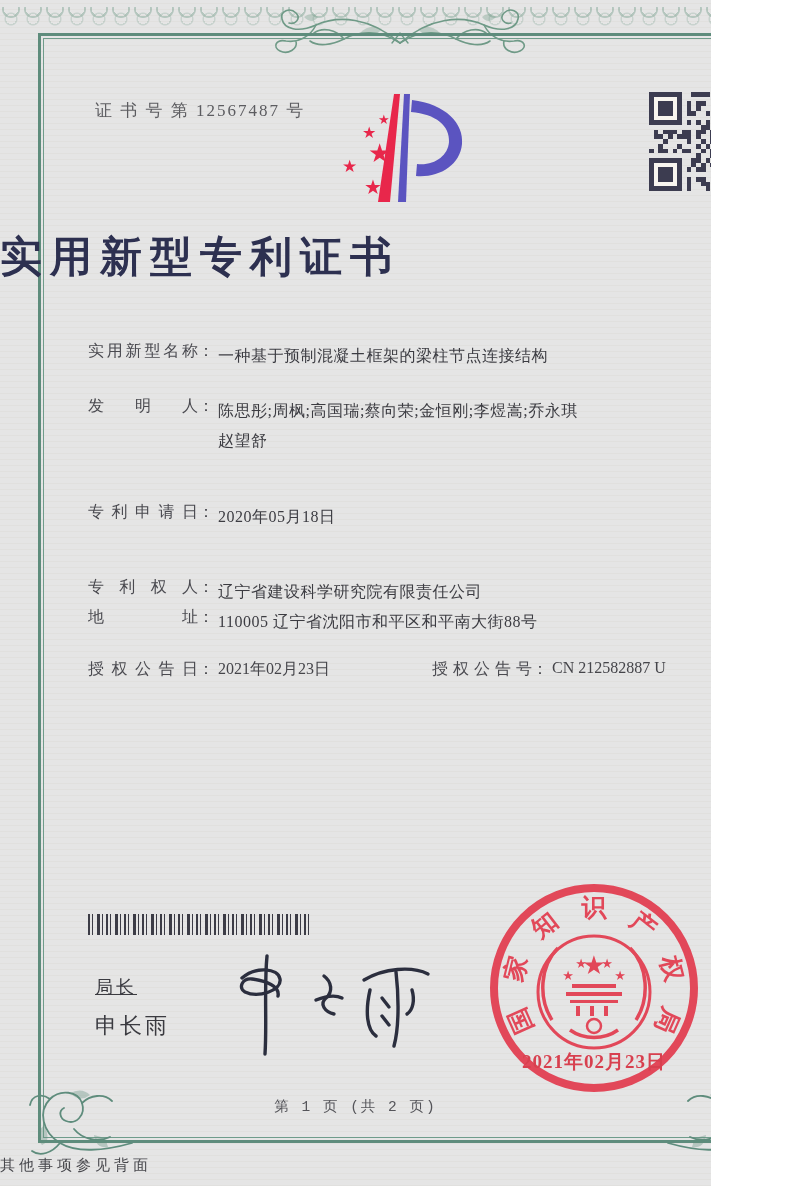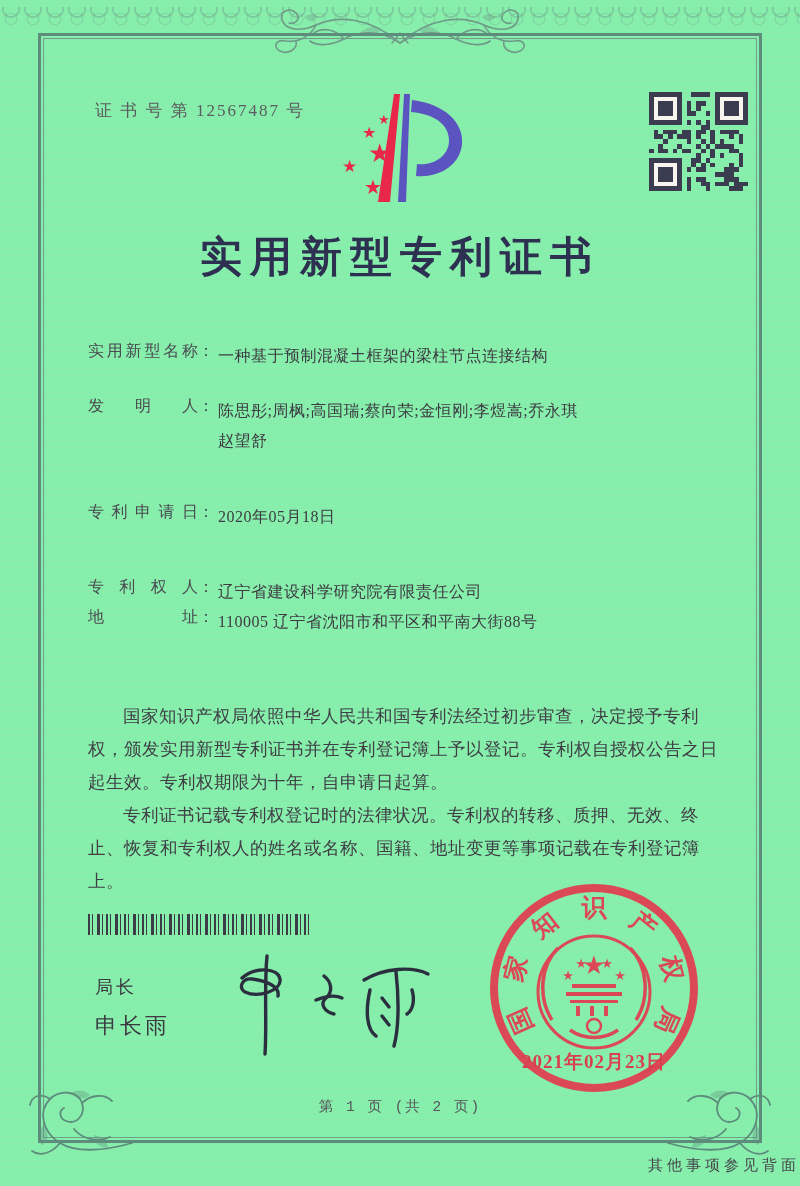--- a/index.html
+++ b/index.html
@@ -1,17 +1,17 @@
 <!DOCTYPE html>
 <html><head>
 <meta charset="utf-8">
 <style>
   html,body{margin:0;padding:0;}
   .page{
-    position:relative;width:800px;height:1186px;background:#86efac;overflow:hidden;
+    position:relative;width:711px;height:1186px;background:#e5e5e5;overflow:hidden;
     font-family:"Liberation Serif","DejaVu Serif",serif;color:#3e3e44;
   }
   .page::before{
     content:"";position:absolute;inset:0;pointer-events:none;
     background:repeating-linear-gradient(0deg,rgba(186,180,162,.10) 0 1px,transparent 1px 6px);
   }
   .lace{
     position:absolute;left:0;top:7px;width:800px;height:24px;opacity:.55;
     background:
       radial-gradient(circle at 11px 2px, transparent 7px, rgba(111,154,135,.75) 7px 8.5px, transparent 9.5px),
@@ -20,45 +20,45 @@
   }
   .frame{
     position:absolute;left:38px;top:33px;width:724px;height:1110px;
     border:3px solid #5e8c7c;box-sizing:border-box;
   }
   .frame-inner{position:absolute;inset:2px;border:1px solid #6f9c8b;}
   .cert-number{position:absolute;left:95px;top:99px;font-size:17px;letter-spacing:2px;color:#5c5c60;}
   .logo{position:absolute;left:328px;top:86px;}
   .qr{position:absolute;left:649px;top:92px;}
   .title{
-    position:absolute;left:0;right:0;top:229px;text-align:center;
+    position:absolute;left:0;right:0;top:229px;
     font-size:42px;font-weight:600;letter-spacing:8px;color:#2d3050;
   }
   .frow{position:absolute;left:88px;width:648px;font-size:16px;color:#45454a;}
   .flabel{display:inline-block;width:110px;text-align:justify;text-align-last:justify;vertical-align:top;color:#4a4a50;}
   .fcolon{display:inline-block;width:20px;vertical-align:top;}
   .fvalue{display:inline-block;width:500px;vertical-align:top;letter-spacing:.5px;color:#3c3c42;line-height:30px;}
   .fvalue2{position:absolute;left:344px;top:0;white-space:nowrap;}
   .fvalue2 .flabel{width:100px;}
   .paras{position:absolute;left:88px;top:700px;width:642px;font-size:17.5px;line-height:33px;color:#3e3e44;}
   .paras p{margin:0;text-indent:2em;letter-spacing:.5px;}
   .barcode{
     position:absolute;left:88px;top:914px;width:225px;height:21px;
     background:repeating-linear-gradient(90deg,#3c3c46 0 2px,transparent 2px 4px,#3c3c46 4px 5px,transparent 5px 9px,#3c3c46 9px 12px,transparent 12px 14px,#3c3c46 14px 15px,transparent 15px 18px);
   }
-  .director-title{position:absolute;left:95px;top:975px;font-size:18px;letter-spacing:3px;color:#3a3a40;}
+  .director-title{position:absolute;left:95px;top:975px;font-size:18px;letter-spacing:3px;color:#3a3a40;text-decoration:underline;}
   .director-name{position:absolute;left:95px;top:1011px;font-size:22px;letter-spacing:3px;color:#3a3a40;}
   .signature{position:absolute;left:212px;top:946px;}
   .seal{position:absolute;left:486px;top:880px;width:216px;height:216px;opacity:.92;}
   .seal-date{
     position:absolute;left:486px;top:1049px;width:216px;text-align:center;
     font-size:19px;color:#d8404f;letter-spacing:1px;font-weight:600;
   }
   .page-num{position:absolute;left:0;right:0;top:1097px;text-align:center;font-size:14.5px;letter-spacing:2px;color:#55555a;font-family:Liberation Mono, monospace;}
-  .back-note{position:absolute;left:0;right:0;top:1156px;text-align:right;font-size:15px;letter-spacing:4px;color:#47474c;}
+  .back-note{position:absolute;left:0;right:0;top:1156px;text-align:left;font-size:15px;letter-spacing:4px;color:#47474c;}
   .flourish-top{position:absolute;left:240px;top:3px;}
   .flourish-bl{position:absolute;left:24px;top:1085px;}
   .flourish-br{position:absolute;left:666px;top:1085px;transform:scaleX(-1);}
   svg text{font-family:"DejaVu Serif","Liberation Serif",serif;}
 </style>
 </head>
 <body>
 
 <div class="page">
 
@@ -248,25 +248,27 @@
   </div>
 
   <div class="frow" style="top:577px">
     <span class="flabel">专利权人</span><span class="fcolon">：</span><span class="fvalue">辽宁省建设科学研究院有限责任公司</span>
   </div>
 
   <div class="frow" style="top:607px">
     <span class="flabel">地址</span><span class="fcolon">：</span><span class="fvalue">110005 辽宁省沈阳市和平区和平南大街88号</span>
   </div>
 
-
-  <div class="paras">
-    <p>国家知识产权局依照中华人民共和国专利法经过初步审查，决定授予专利权，颁发实用新型专利证书并在专利登记簿上予以登记。专利权自授权公告之日起生效。专利权期限为十年，自申请日起算。</p>
-    <p>专利证书记载专利权登记时的法律状况。专利权的转移、质押、无效、终止、恢复和专利权人的姓名或名称、国籍、地址变更等事项记载在专利登记簿上。</p>
-  </div>
+  <div class="frow" style="top:659px">
+    <span class="flabel">授权公告日</span><span class="fcolon">：</span><span>2021年02月23日</span>
+    <span class="fvalue2">
+      <span class="flabel">授权公告号</span><span class="fcolon">：</span><span>CN 212582887 U</span>
+    </span>
+  </div>
+
 
   <div class="barcode"></div>
 
   <div class="director-title">局长</div>
   <div class="director-name">申长雨</div>
 
   <svg class="signature" width="240" height="115" viewBox="0 0 240 115">
     <g stroke="#2b2e3e" stroke-width="3.4" fill="none" stroke-linecap="round" stroke-linejoin="round">
       <path d="M55,10 C52,40 55,78 53,108"></path>
       <path d="M30,32 C44,20 66,22 68,33 C70,45 46,52 33,46 C26,42 30,32 40,33 C54,35 68,40 66,50"></path>

